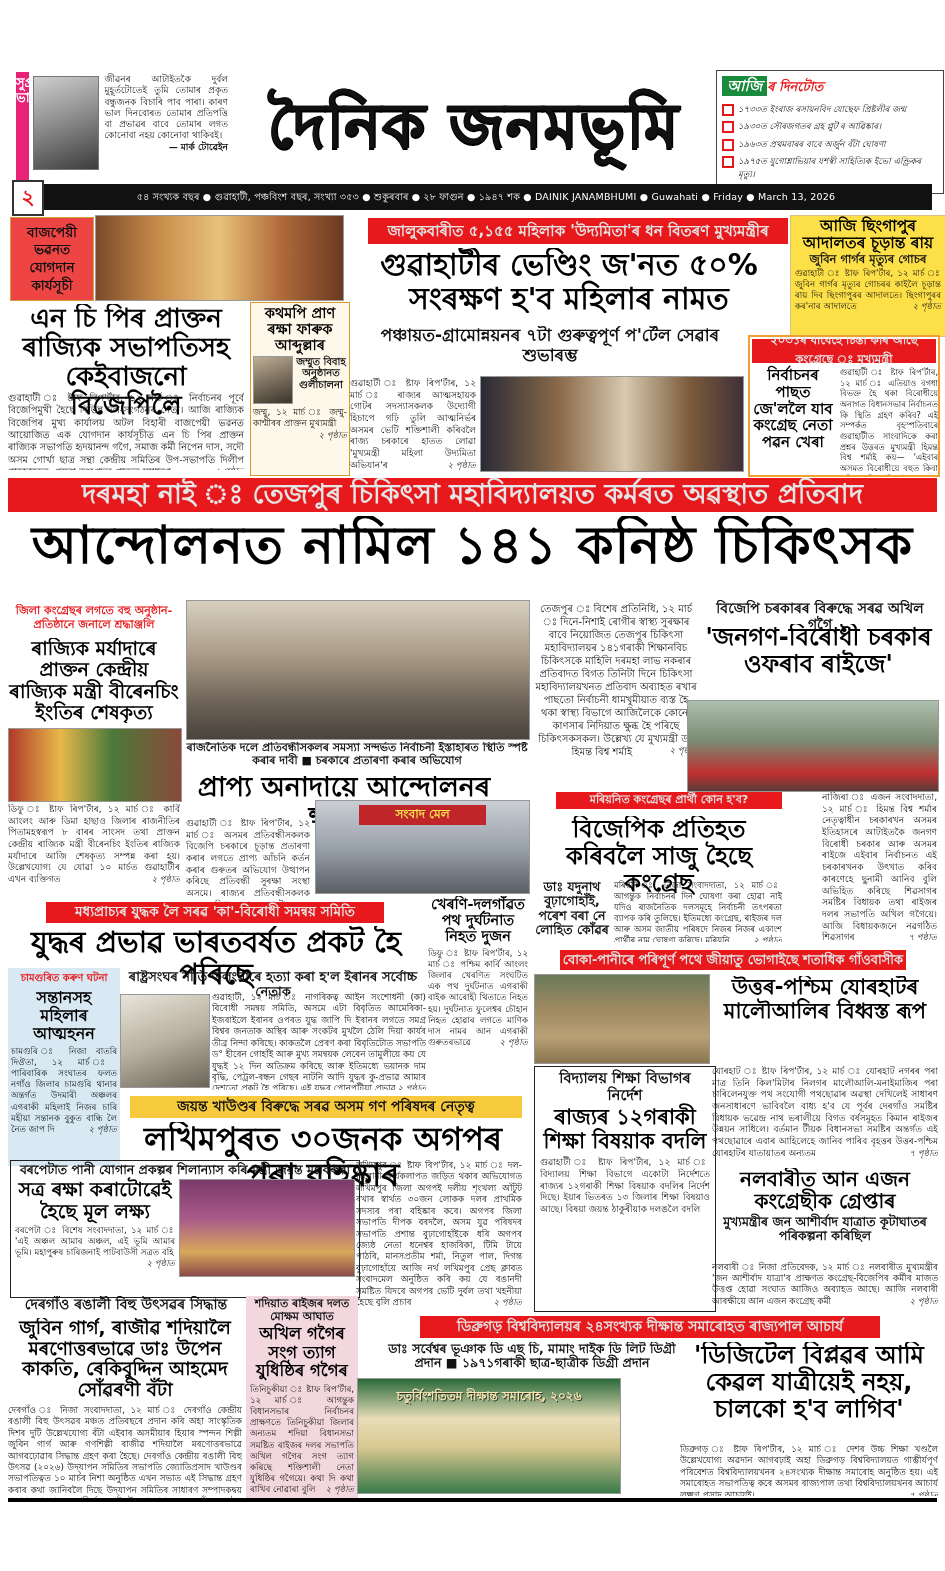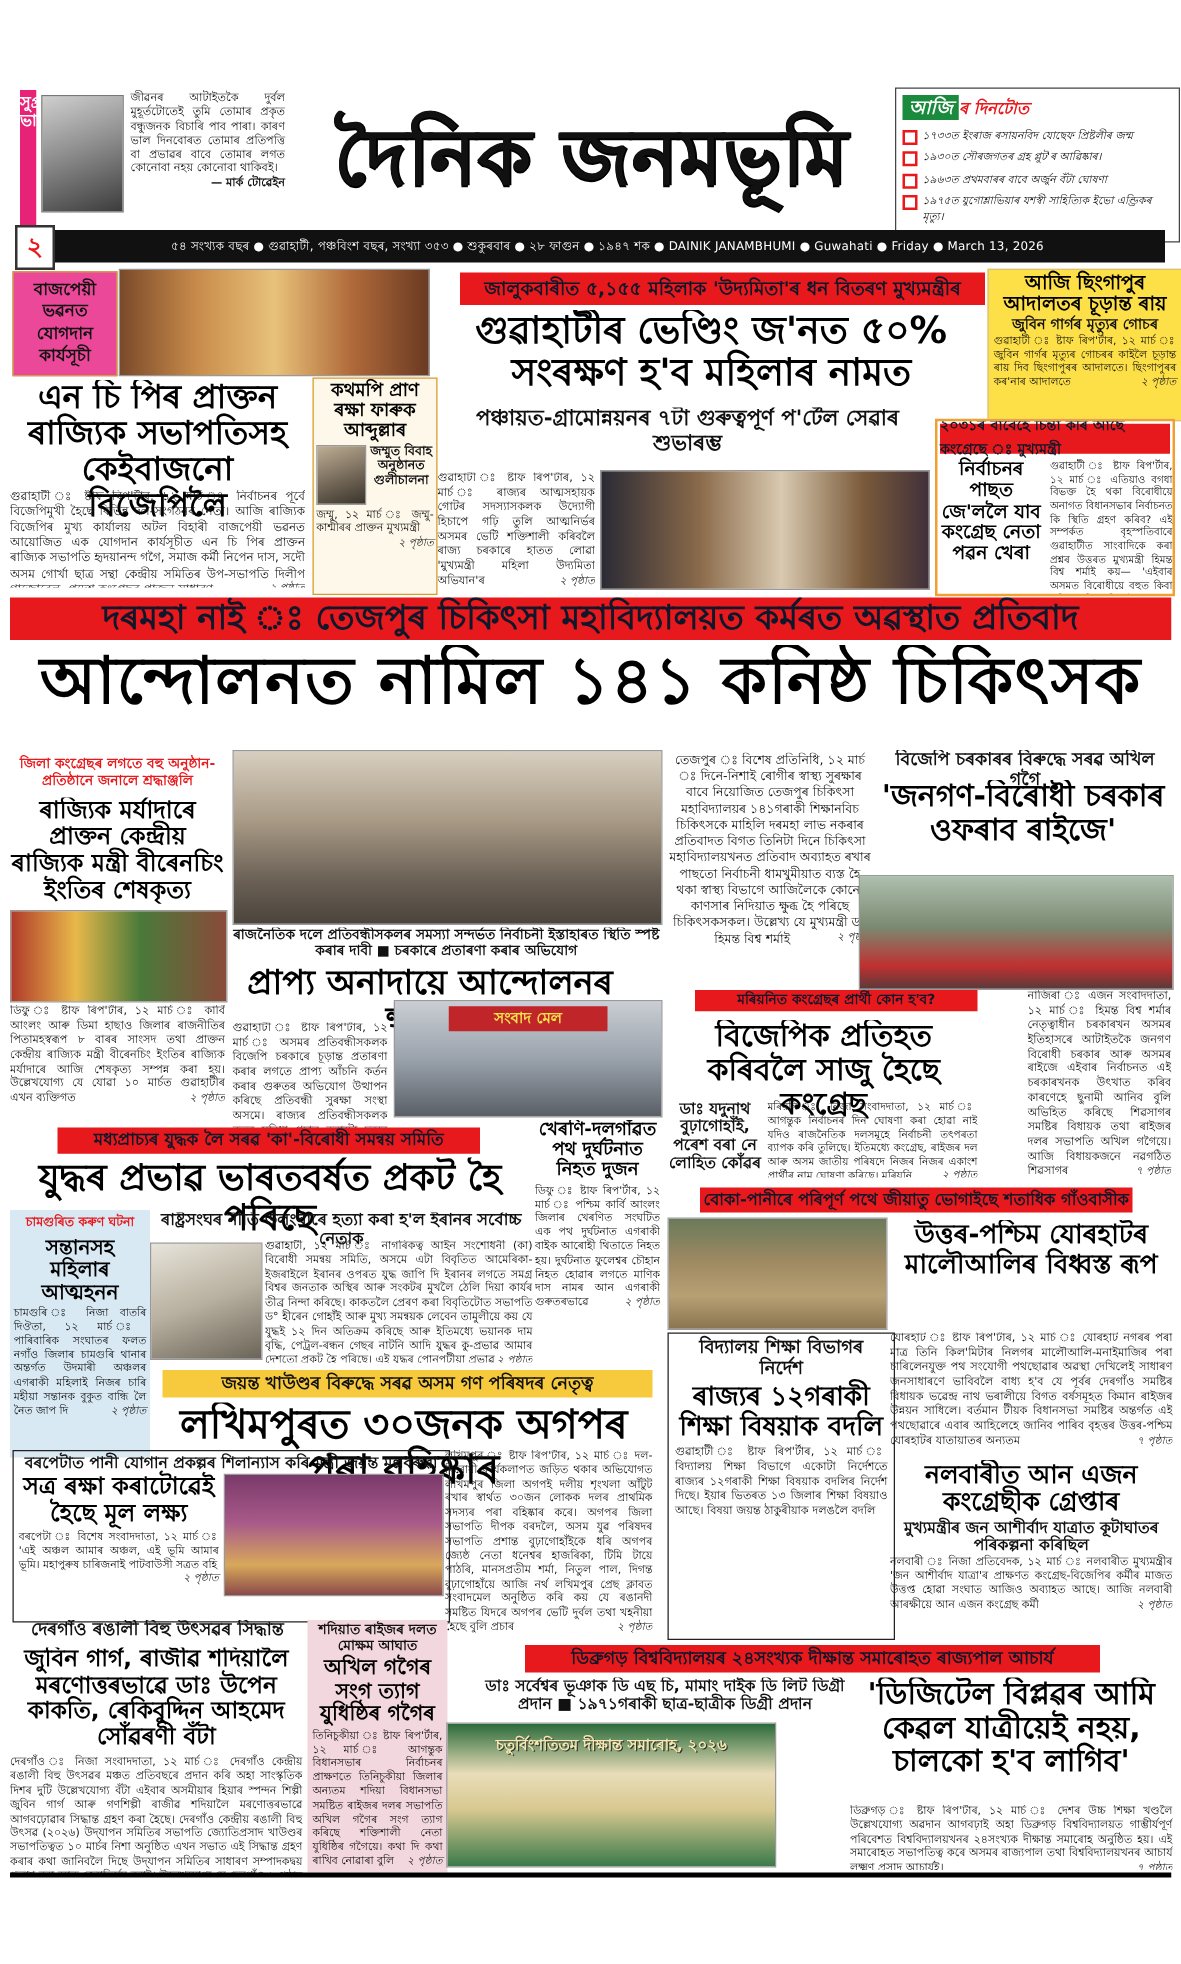--- a/index.html
+++ b/index.html
@@ -2,21 +2,21 @@
 <html lang="as"><head>
 <meta charset="utf-8">
 <style>
   html,body{margin:0;padding:0;background:#ffffff;}
   body{font-family:"DejaVu Sans","Liberation Sans",sans-serif;color:#111;}
   #page{position:relative;width:945px;height:1571px;background:#fff;overflow:hidden;}
   .abs{position:absolute;overflow:hidden;}
   .photo{position:absolute;overflow:hidden;border:1px solid #999;}
   .cap{position:absolute;left:0;right:0;text-align:center;color:#fff;font-weight:bold;}
   
-  .bar-red{background:#e8191c;color:#0f172a;font-weight:bold;display:flex;align-items:center;justify-content:center;}
+  .bar-red{background:#e8191c;color:#e5e5e5;font-weight:bold;text-align:center;display:flex;align-items:center;justify-content:center;}
   .bar-yellow{background:#f7c93c;color:#111;font-weight:bold;text-align:center;display:flex;align-items:center;justify-content:center;}
   .k-red{color:#e8191c;font-weight:bold;text-align:center;}
   
   .hl{font-weight:bold;color:#000;text-align:center;line-height:1.12;margin:0;}
   
   .bt{font-size:9.5px;line-height:1.3;text-align:justify;margin:0;}
   .bt .jump{float:right;font-style:italic;font-size:8.5px;color:#222;}
   .sub{font-weight:bold;text-align:center;line-height:1.15;}
   .boxed{border:1.5px solid #222;}
   .rule{position:absolute;background:#000;}
@@ -74,21 +74,21 @@
     <div class="t-item">
         <span class="t-sq"></span>
         <span>১৯৭৫ত যুগোশ্লাভিয়াৰ যশস্বী সাহিত্যিক ইভো এণ্ড্ৰিকৰ মৃত্যু।</span>
       </div>
   </div>
 
   <div class="abs" id="dateline">৫৪ সংখ্যক বছৰ ● গুৱাহাটী, পঞ্চবিংশ বছৰ, সংখ্যা ৩৫৩ ● শুকুৰবাৰ ● ২৮ ফাগুন ● ১৯৪৭ শক ● DAINIK JANAMBHUMI ● Guwahati ● Friday ● March 13, 2026</div>
   <div class="abs" id="pagenum">২</div>
 
   <div class="photo" style="left:95px;top:215px;width:247px;height:84px;background:linear-gradient(90deg,#7a4a2a,#c88b4a 25%,#e8c27a 50%,#b06a3a 75%,#6a3a22);"></div>
-  <div class="abs" style="left:10px;top:217px;width:82px;height:82px;background:#ec4899;border:1px solid #caa33a;display:flex;align-items:center;justify-content:center;">
+  <div class="abs" style="left:10px;top:217px;width:82px;height:82px;background:#ef4444;border:1px solid #caa33a;display:flex;align-items:center;justify-content:center;">
     <div style="font-weight:bold;font-size:13.5px;text-align:center;line-height:1.3;">বাজপেয়ী ভৱনত যোগদান কাৰ্যসূচী</div>
   </div>
   <h2 class="hl abs" style="left:8px;top:304px;width:236px;font-size:26px;">এন চি পিৰ প্ৰাক্তন ৰাজ্যিক সভাপতিসহ কেইবাজনো বিজেপিলৈ</h2>
   <p class="bt abs" style="left:8px;top:392px;width:236px;height:78px;">
     <span>গুৱাহাটী ঃ ষ্টাফ ৰিপ'ৰ্টাৰ, ১২ মাৰ্চ ঃ নিৰ্বাচনৰ পূৰ্বে বিজেপিমুখী হৈছে বিভিন্ন দল-সংগঠনৰ নেতা। আজি ৰাজ্যিক বিজেপিৰ মুখ্য কাৰ্যালয় অটল বিহাৰী বাজপেয়ী ভৱনত আয়োজিত এক যোগদান কাৰ্যসূচীত এন চি পিৰ প্ৰাক্তন ৰাজ্যিক সভাপতি হৃদয়ানন্দ গগৈ, সমাজ কৰ্মী নিপেন দাস, সদৌ অসম গোৰ্খা ছাত্ৰ সন্থা কেন্দ্ৰীয় সমিতিৰ উপ-সভাপতি দিলীপ গাজোৰেল, প্ৰদেশ কংগ্ৰেছৰ প্ৰাক্তন সাধাৰণ</span>
     <span class="jump">২ পৃষ্ঠাত</span>
   </p>
 
   <div class="abs" style="left:250px;top:302px;width:94px;height:168px;border:1.5px solid #d89b2a;background:#fdf8ea;padding:2px;">
     <h2 class="hl" style="font-size:14.5px;">কথমপি প্ৰাণ ৰক্ষা ফাৰুক আব্দুল্লাৰ</h2>
@@ -213,21 +213,21 @@
     <div class="sub" style="font-size:14.5px;">বিদ্যালয় শিক্ষা বিভাগৰ নিৰ্দেশ</div>
     <h2 class="hl" style="font-size:21px;margin-top:3px;">ৰাজ্যৰ ১২গৰাকী শিক্ষা বিষয়াক বদলি</h2>
     <p class="bt" style="font-size:9px;margin-top:4px;">
       <span>গুৱাহাটী ঃ ষ্টাফ ৰিপ'ৰ্টাৰ, ১২ মাৰ্চ ঃ বিদ্যালয় শিক্ষা বিভাগে একোটা নিৰ্দেশতে ৰাজ্যৰ ১২গৰাকী শিক্ষা বিষয়াক বদলিৰ নিৰ্দেশ দিছে। ইয়াৰ ভিতৰত ১৩ জিলাৰ শিক্ষা বিষয়াও আছে। বিষয়া জয়ন্ত ঠাকুৰীয়াক দলঙলৈ বদলি</span>
     </p>
   </div>
 
   <div class="abs" style="left:712px;top:1168px;width:226px;height:146px;">
     <h2 class="hl" style="font-size:20px;">নলবাৰীত আন এজন কংগ্ৰেছীক গ্ৰেপ্তাৰ</h2>
     <div class="sub" style="font-size:12.5px;margin-top:2px;">মুখ্যমন্ত্ৰীৰ জন আশীৰ্বাদ যাত্ৰাত কূটাঘাতৰ পৰিকল্পনা কৰিছিল</div>
-    <p class="bt" style="font-size:8.8px;margin-top:1px;">
+    <p class="bt" style="font-size:8.8px;margin-top:18px;">
       <span>নলবাৰী ঃ নিজা প্ৰতিবেদক, ১২ মাৰ্চ ঃ নলবাৰীত মুখ্যমন্ত্ৰীৰ 'জন আশীৰ্বাদ যাত্ৰা'ৰ প্ৰাক্ষণত কংগ্ৰেছ-বিজেপিৰ কৰ্মীৰ মাজত উত্তপ্ত হোৱা সংঘাত আজিও অব্যাহত আছে। আজি নলবাৰী আৰক্ষীয়ে আন এজন কংগ্ৰেছ কৰ্মী</span>
       <span class="jump">২ পৃষ্ঠাত</span>
     </p>
   </div>
 
   <div class="abs" style="left:10px;top:1160px;width:340px;height:132px;border:1.5px solid #222;padding:2px 4px;">
     <div class="sub" style="font-size:12.5px;">বৰপেটাত পানী যোগান প্ৰকল্পৰ শিলান্যাস কৰি মন্ত্ৰী জয়ন্ত মল্লবৰুৱা</div>
     <div style="display:flex;gap:4px;margin-top:2px;">
       <div style="flex:none;width:160px;">
         <h2 class="hl" style="font-size:19px;">সত্ৰ ৰক্ষা কৰাটোৱেই হৈছে মূল লক্ষ্য</h2>

